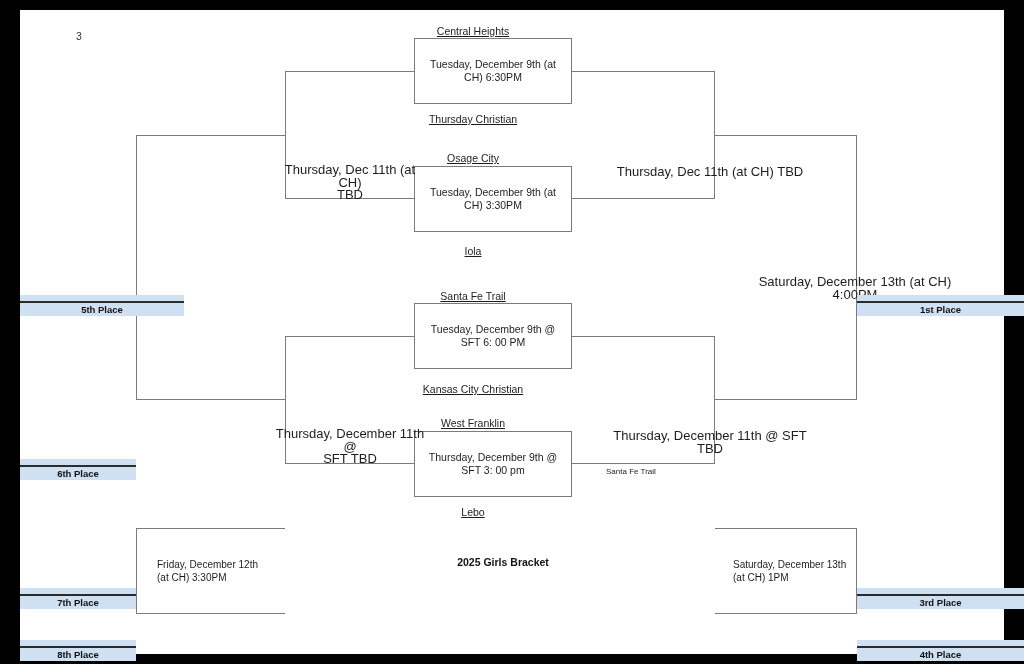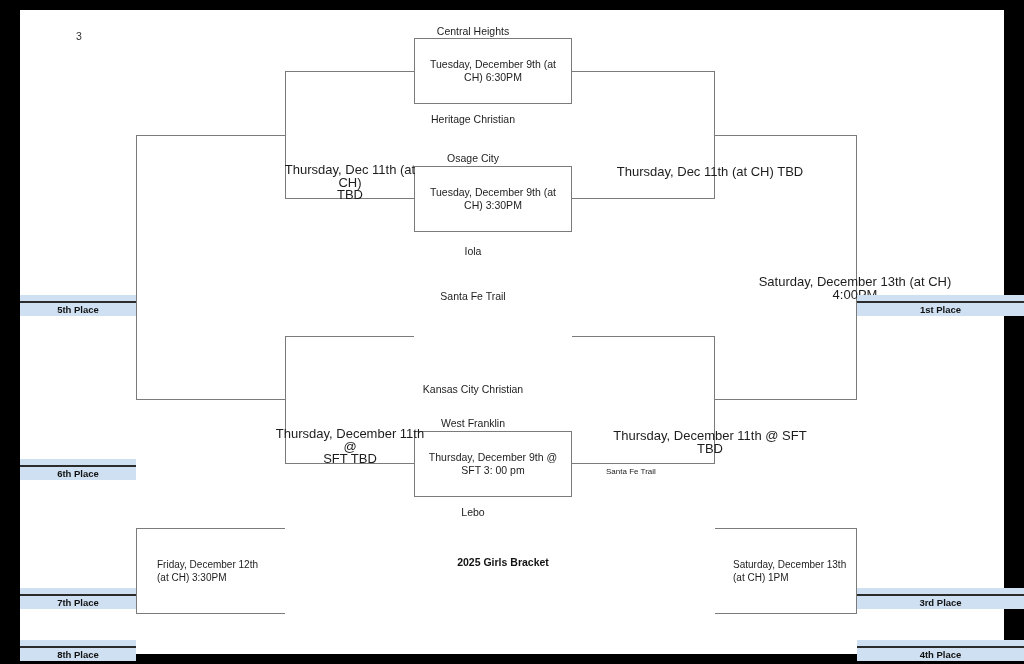--- a/index.html
+++ b/index.html
@@ -36,20 +36,21 @@
     white-space: pre-line;
     margin-top: 28px;
   }
 
   .team {
     position: absolute;
     font-size: 10.5px;
     color: #1d1d1d;
     text-align: center;
     line-height: 12px;
+    text-decoration: underline;
   }
 
   .team-small {
     position: absolute;
     font-size: 8px;
     color: #1d1d1d;
     text-align: left;
     line-height: 10px;
   }
 
@@ -172,37 +173,41 @@
 </style>
 </head>
 <body>
 
 <div id="root">
   <div id="sheet">
 
     <div class="page-num" style="left:56px; top:20px;">3</div>
 
     <div class="team" style="left:374px; top:15px; width:158px;">Central Heights</div>
-    <div class="team" style="left:374px; top:103px; width:158px;">Heritage Christian</div>
+    <div class="team" style="left:374px; top:103px; width:158px;">Thursday Christian</div>
     <div class="team" style="left:374px; top:142px; width:158px;">Osage City</div>
     <div class="team" style="left:374px; top:235px; width:158px;">Iola</div>
 
     <div class="team" style="left:374px; top:280px; width:158px;">Santa Fe Trail</div>
     <div class="team" style="left:374px; top:373px; width:158px;">Kansas City Christian</div>
     <div class="team" style="left:374px; top:407px; width:158px;">West Franklin</div>
     <div class="team" style="left:374px; top:496px; width:158px;">Lebo</div>
 
     <div class="gamebox" style="left:394px; top:28px; width:158px; height:66px;">
       <div class="gtext">Tuesday, December 9th (at CH)
 6:30PM</div>
     </div>
     <div class="gamebox" style="left:394px; top:156px; width:158px; height:66px;">
       <div class="gtext">Tuesday, December 9th (at CH)
 3:30PM</div>
     </div>
+    <div class="gamebox" style="left:394px; top:293px; width:158px; height:66px;">
+      <div class="gtext">Tuesday, December 9th @ SFT 6:
+00 PM</div>
+    </div>
     <div class="gamebox" style="left:394px; top:421px; width:158px; height:66px;">
       <div class="gtext">Thursday, December 9th @ SFT 3:
 00 pm</div>
     </div>
 
     <div class="br-right" style="left:552px; top:61px; width:143px; height:128px;"></div>
     <div class="lbl" style="left:545px; top:128px; width:290px;">Thursday, Dec 11th (at CH) TBD</div>
 
     <div class="br-left" style="left:265px; top:61px; width:129px; height:128px;"></div>
     <div class="lbl" style="left:255px; top:126px; width:150px;">Thursday, Dec 11th (at CH)
@@ -247,21 +252,21 @@
       <div class="band-bot"></div>
       <div class="ptext">3rd Place</div>
     </div>
     <div class="placeslot" style="left:837px; top:630px; width:167px;">
       <div class="band-top"></div>
       <div class="rule"></div>
       <div class="band-bot"></div>
       <div class="ptext">4th Place</div>
     </div>
 
-    <div class="placeslot" style="left:0px; top:285px; width:116px;">
+    <div class="placeslot" style="left:0px; top:285px; width:116px;padding-left:48px;">
       <div class="band-top"></div>
       <div class="rule"></div>
       <div class="band-bot"></div>
       <div class="ptext">5th Place</div>
     </div>
     <div class="placeslot" style="left:0px; top:449px; width:116px;">
       <div class="band-top"></div>
       <div class="rule"></div>
       <div class="band-bot"></div>
       <div class="ptext">6th Place</div>

